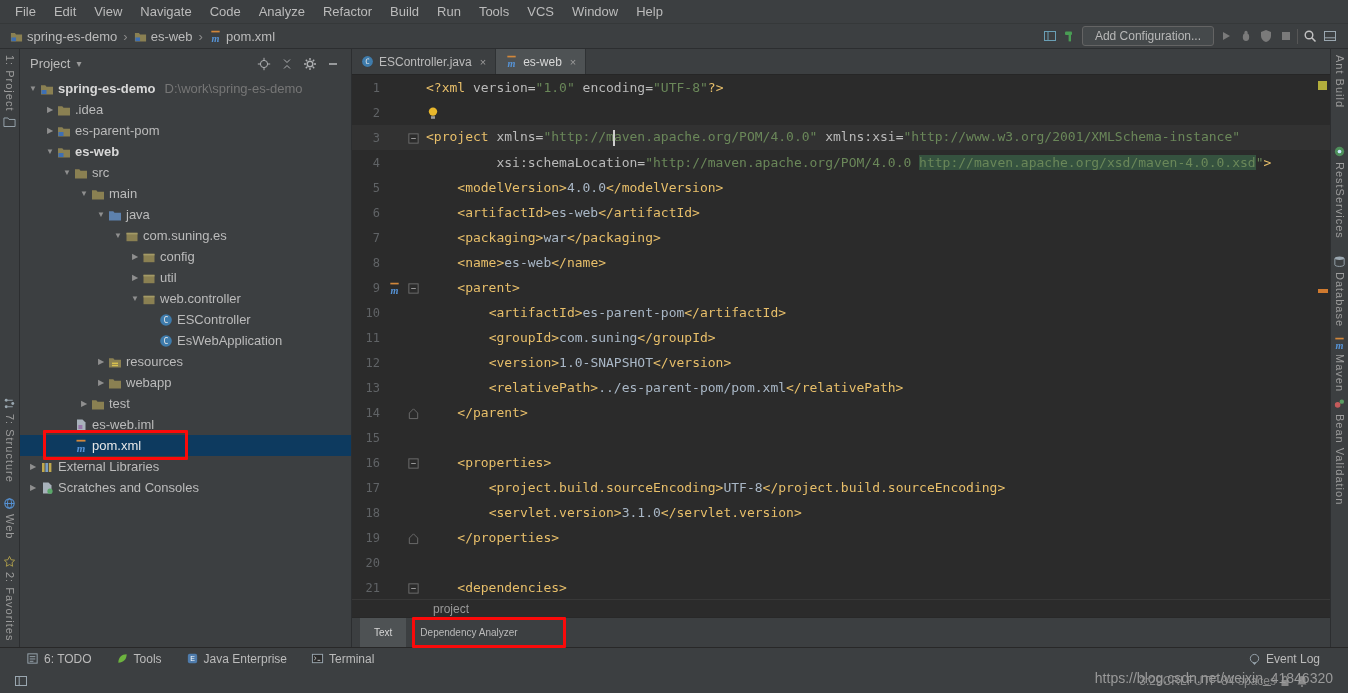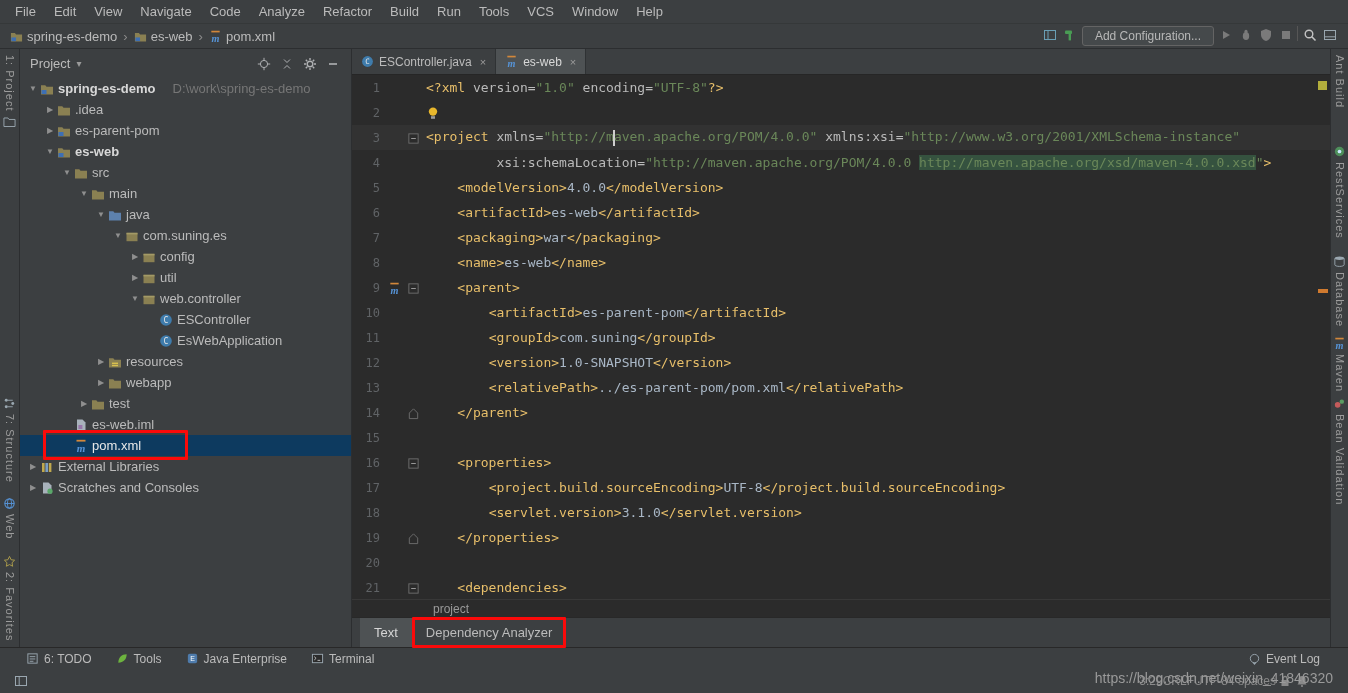--- a/index.html
+++ b/index.html
@@ -10,21 +10,21 @@
 
 
 .menubar{height:24px;display:flex;align-items:center;padding-left:6px;background:#3c3f41;border-bottom:1px solid #353839}
 .mitem{padding:0 9px;line-height:24px;cursor:default}
 
 
 .navbar{height:25px;display:flex;align-items:center;background:#3c3f41;border-bottom:1px solid #2c2e30;padding:0 10px}
 .crumbs{display:flex;align-items:center;gap:3px;flex:1}
 .crumb{display:flex;align-items:center;gap:4px;color:#bbbbbb}
 .csep{color:#8a8a8a;padding:0 3px}
-.navtools{display:flex;gap:3px}
+.navtools{display:flex;align-items:center;gap:3px}
 .navic{display:inline-flex;width:17px;height:17px;align-items:center;justify-content:center}
 .addcfg{border:1px solid #646464;border-radius:3px;padding:2px 12px;color:#b8b8b8;background:#45494b;font-size:12px;font-family:"Liberation Sans",sans-serif}
 .vsep{width:1px;height:15px;background:#565656}
 
 
 .mid{display:flex;height:598px;position:relative;background:#2b2b2b}
 .stripe{width:20px;background:#3c3f41;position:relative;flex:none}
 .stripe.left{border-right:1px solid #2c2e30}
 .stripe.right{width:18px;border-left:1px solid #2c2e30}
 .sitem{position:absolute;left:0;width:100%;display:flex;flex-direction:column;align-items:center;gap:4px;color:#9c9c9c;font-size:11px;cursor:default}
@@ -34,42 +34,42 @@
 .project{width:332px;background:#3c3f41;border-right:1px solid #2c2e30;display:flex;flex-direction:column;flex:none}
 .phead{height:29px;display:flex;align-items:center;padding:0 10px;gap:6px;color:#bbbbbb}
 .phead .sp{flex:1}
 .ph-caret{color:#9a9a9a;font-size:10px}
 .ptree{flex:1;overflow:hidden;font-size:13px}
 .trow{height:21px;display:flex;align-items:center;white-space:nowrap;cursor:default}
 .trow.sel{background:#0d3a5f;color:#e8e8e8}
 .arr{width:14px;font-size:8px;color:#8f8f8f;text-align:center;flex:none}
 .tlabel{margin-left:4px}
 .tlabel.bold{font-weight:bold;color:#d8d8d8}
-.thint{margin-left:17px;color:#767676}
+.thint{margin-left:9px;color:#767676}
 
 
 .editor{flex:1;display:flex;flex-direction:column;background:#2b2b2b;min-width:0}
 .etabs{height:26px;background:#3c3f41;display:flex;border-bottom:1px solid #262626}
 .etab{display:flex;align-items:center;gap:5px;padding:0 9px;font-size:12px;color:#bbbbbb;border-right:1px solid #2f3234;cursor:default}
 .etab.sel{background:#4e5254;color:#d8d8d8}
 .etab .x{color:#9b9b9b;margin-left:3px;font-size:11px}
 .ebody{flex:1;position:relative;overflow:hidden;font-family:"DejaVu Sans Mono",monospace;font-size:13px}
 .cline{height:25px;display:flex;align-items:center;white-space:pre;cursor:text}
 .cline.cur{background:#323232}
 .lnum{width:32px;text-align:right;color:#606366;font-size:12px;flex:none;padding-right:4px;font-family:"DejaVu Sans Mono",monospace}
 .gico{width:20px;text-align:center;flex:none}
 .gfold{width:18px;text-align:center;flex:none}
 .ctext{padding-left:4px;white-space:pre;color:#a9b7c6}
 .tag{color:#e8bf6a}.attr{color:#bababa}.str{color:#6a8759}.plain{color:#a9b7c6}
 .hl{background:#35523f}
 .caret{display:inline-block;width:2px;height:16px;background:#cfcfcf;vertical-align:middle;margin:0 -1px}
 .smark{position:absolute;z-index:5}
 .ecrumb{height:18px;display:flex;align-items:center;padding-left:81px;font-size:12px;color:#999999;background:#2b2b2b;border-top:1px solid #383838}
 .ebtabs{height:30px;background:#3c3f41;border-top:1px solid #282828;display:flex;align-items:stretch;padding-left:8px}
-.ebtab{display:flex;align-items:center;padding:0 14px;font-size:13px;color:#bbbbbb;cursor:default}
+.ebtab{display:flex;align-items:center;padding:0 14px;font-size:10px;color:#bbbbbb;cursor:default}
 .ebtab.sel{background:#4e5254;color:#d6d6d6}
 
 
 .status1{height:22px;background:#3c3f41;border-top:1px solid #282828;display:flex;align-items:center;padding:0 28px 0 26px;font-size:12px;color:#bbbbbb}
 .s1item{display:flex;align-items:center;gap:5px;margin-right:24px;cursor:default}
 .s1right{margin-left:auto;display:flex;align-items:flex-end;gap:5px;cursor:default}
 .status2{height:24px;background:#3c3f41;display:flex;align-items:center;padding:0 12px;font-size:12px;color:#8a8a8a;position:relative}
 .s2right{margin-left:auto;display:flex;align-items:center;margin-right:26px}
 .watermark{position:absolute;right:15px;bottom:7px;font-size:14px;color:#9a9a9a;z-index:46}
 

